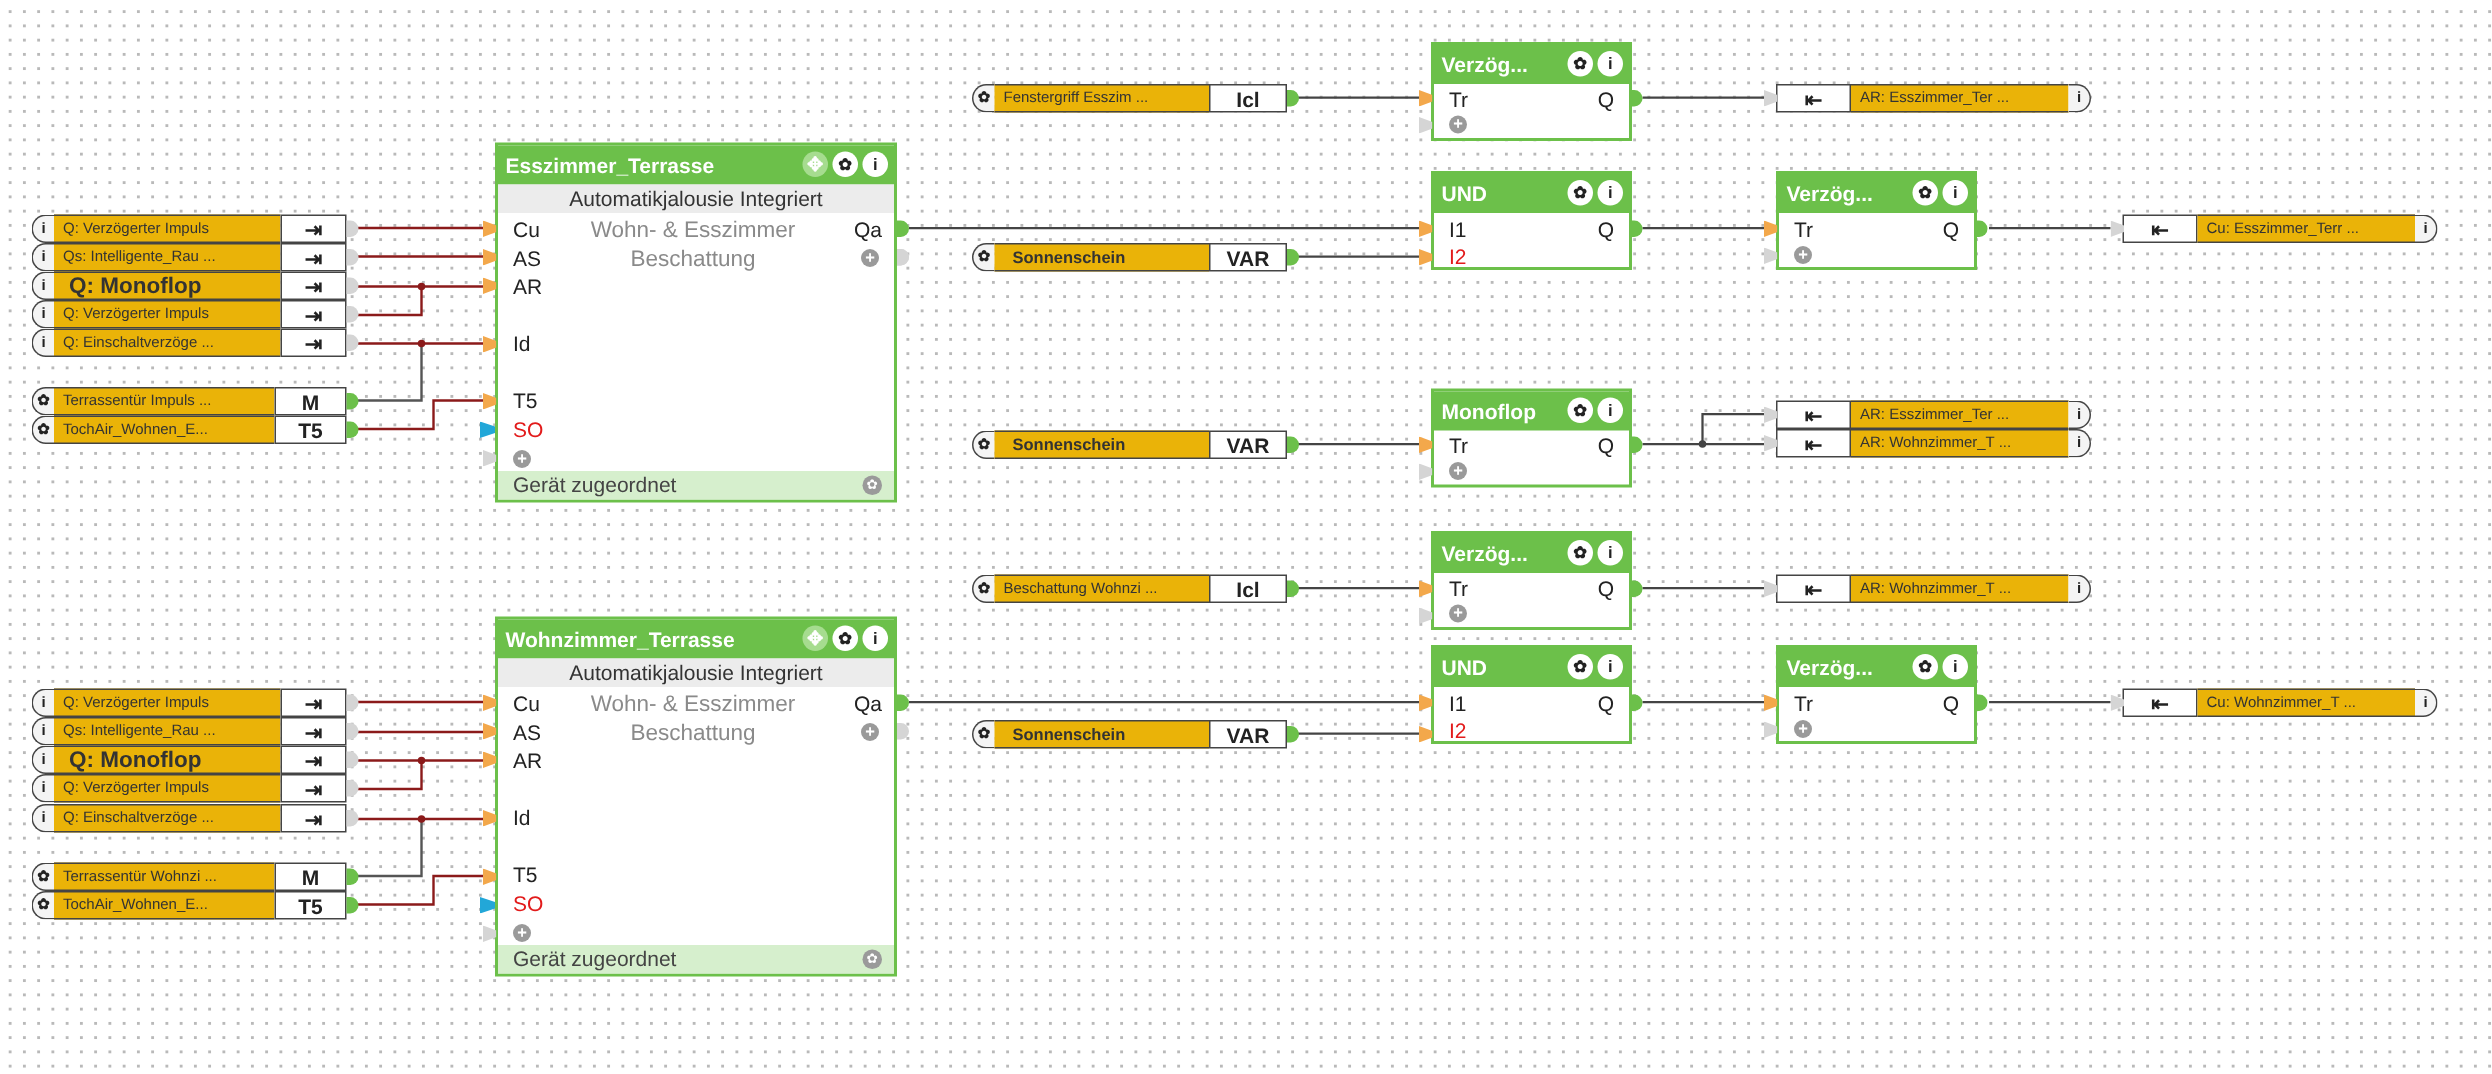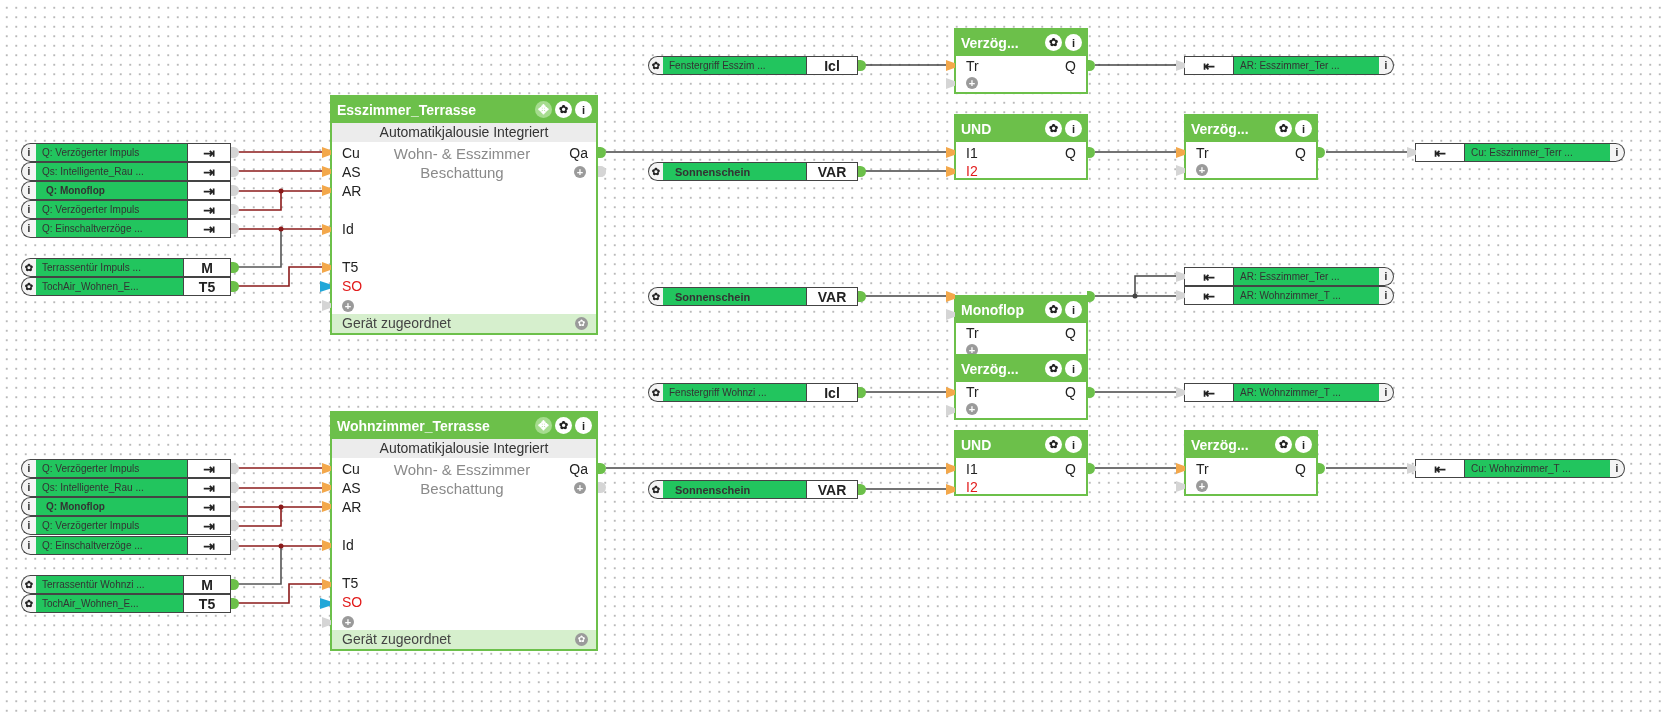--- a/index.html
+++ b/index.html
@@ -5,22 +5,22 @@
   html,body{margin:0;padding:0;}
   body{width:1661px;height:716px;position:relative;overflow:hidden;background:#fff;
     background-image:radial-gradient(circle,#b9b9b9 0.9px,transparent 1.1px);
     background-size:9.5px 9.5px;background-position:2px 3px;
     font-family:"Liberation Sans",sans-serif;color:#222;}
   svg.wires{position:absolute;left:0;top:0;width:1661px;height:716px;pointer-events:none;}
   
   .node{position:absolute;height:19px;display:flex;align-items:stretch;box-sizing:border-box;font-size:10px;}
   .node .cap{width:14px;border:1.5px solid #444;border-right:none;border-radius:10px 0 0 10px;background:#f4f4f4;display:flex;align-items:center;justify-content:center;font-weight:bold;font-size:10px;}
   .node .capr{width:14px;border:1.5px solid #444;border-left:none;border-radius:0 10px 10px 0;background:#f4f4f4;display:flex;align-items:center;justify-content:center;font-weight:bold;font-size:10px;}
-  .node .lbl{flex:1;background:#22c55e;border-top:1.5px solid #444;border-bottom:1.5px solid #444;display:flex;align-items:center;padding-left:6px;white-space:nowrap;overflow:hidden;color:#333;}
-  .node .lbl.big{font-size:10px;font-weight:bold;color:#333;padding-left:10px;}
+  .node .lbl{flex:1;background:#eab308;border-top:1.5px solid #444;border-bottom:1.5px solid #444;display:flex;align-items:center;padding-left:6px;white-space:nowrap;overflow:hidden;color:#333;}
+  .node .lbl.big{font-size:15px;font-weight:bold;color:#333;padding-left:10px;}
   .node .lbl.mid{font-size:11px;font-weight:bold;color:#333;padding-left:12px;}
   .node .box{border:1.5px solid #444;background:#fff;display:flex;align-items:center;justify-content:center;font-weight:bold;font-size:14px;color:#222;}
   .node .box.out{width:42px;}
   .node .box.in{width:50px;}
   .node .box.tag{width:46px;}
   .gear{font-size:11px;line-height:1;}
   
   .blk{position:absolute;border:2px solid #6cc04a;background:#fff;box-sizing:border-box;}
   .blk .hdr{background:#6cc04a;color:#fff;font-weight:bold;font-size:14px;height:26px;display:flex;align-items:center;padding-left:5px;position:relative;}
   .blk .hdr .icons{position:absolute;right:4px;top:4px;display:flex;gap:3px;}
@@ -259,21 +259,21 @@
   <div class="lbl mid">Sonnenschein</div>
   <div class="box in">VAR</div>
 </div>
 <div class="node" style="left:648px;top:287px;width:210px;">
   <div class="cap gear">✿</div>
   <div class="lbl mid">Sonnenschein</div>
   <div class="box in">VAR</div>
 </div>
 <div class="node" style="left:648px;top:383px;width:210px;">
   <div class="cap gear">✿</div>
-  <div class="lbl">Fenstergriff  Wohnzi ...</div>
+  <div class="lbl">Beschattung  Wohnzi ...</div>
   <div class="box in">Icl</div>
 </div>
 <div class="node" style="left:648px;top:480px;width:210px;">
   <div class="cap gear">✿</div>
   <div class="lbl mid">Sonnenschein</div>
   <div class="box in">VAR</div>
 </div>
 <div class="pin-out" style="left:858px;top:60px;"></div>
 <div class="pin-out" style="left:858px;top:166px;"></div>
 <div class="pin-out" style="left:858px;top:291px;"></div>
@@ -306,21 +306,21 @@
       </div>
     </div>
   <div class="port" style="left:10px;top:29px;">I1</div>
   <div class="port red" style="left:10px;top:47px;">I2</div>
   <div class="port" style="right:10px;top:29px;">Q</div>
 </div>
 <div class="pin-in" style="left:946px;top:147px;"></div>
 <div class="pin-in" style="left:946px;top:166px;"></div>
 <div class="pin-out" style="left:1087px;top:147px;"></div>
 
-<div class="blk" style="left:954px;top:259px;width:134px;height:66px;margin-top:36px;">
+<div class="blk" style="left:954px;top:259px;width:134px;height:66px;">
   <div class="hdr">
       <span>Monoflop</span>
     <div class="icons">
         <div class="ic">✿</div>
         <div class="ic">i</div>
       </div>
     </div>
   <div class="port" style="left:10px;top:28px;">Tr</div>
   <div class="port" style="right:10px;top:28px;">Q</div>
   <div class="plus" style="left:10px;top:47px;">+</div>

